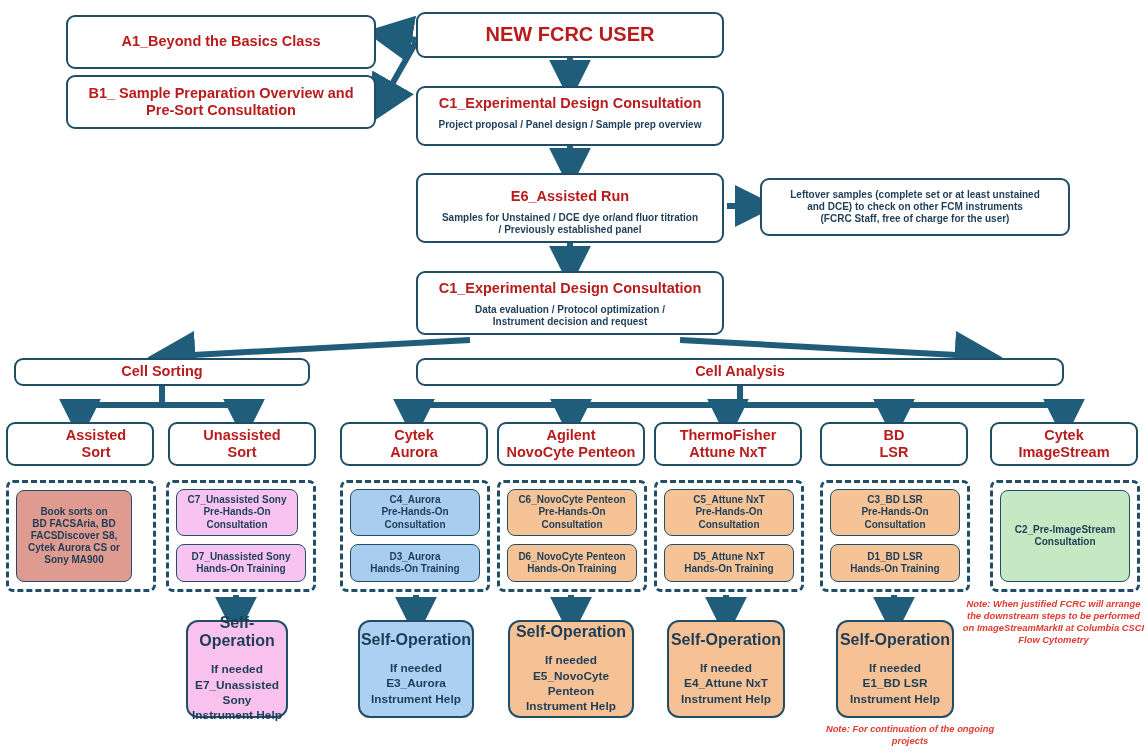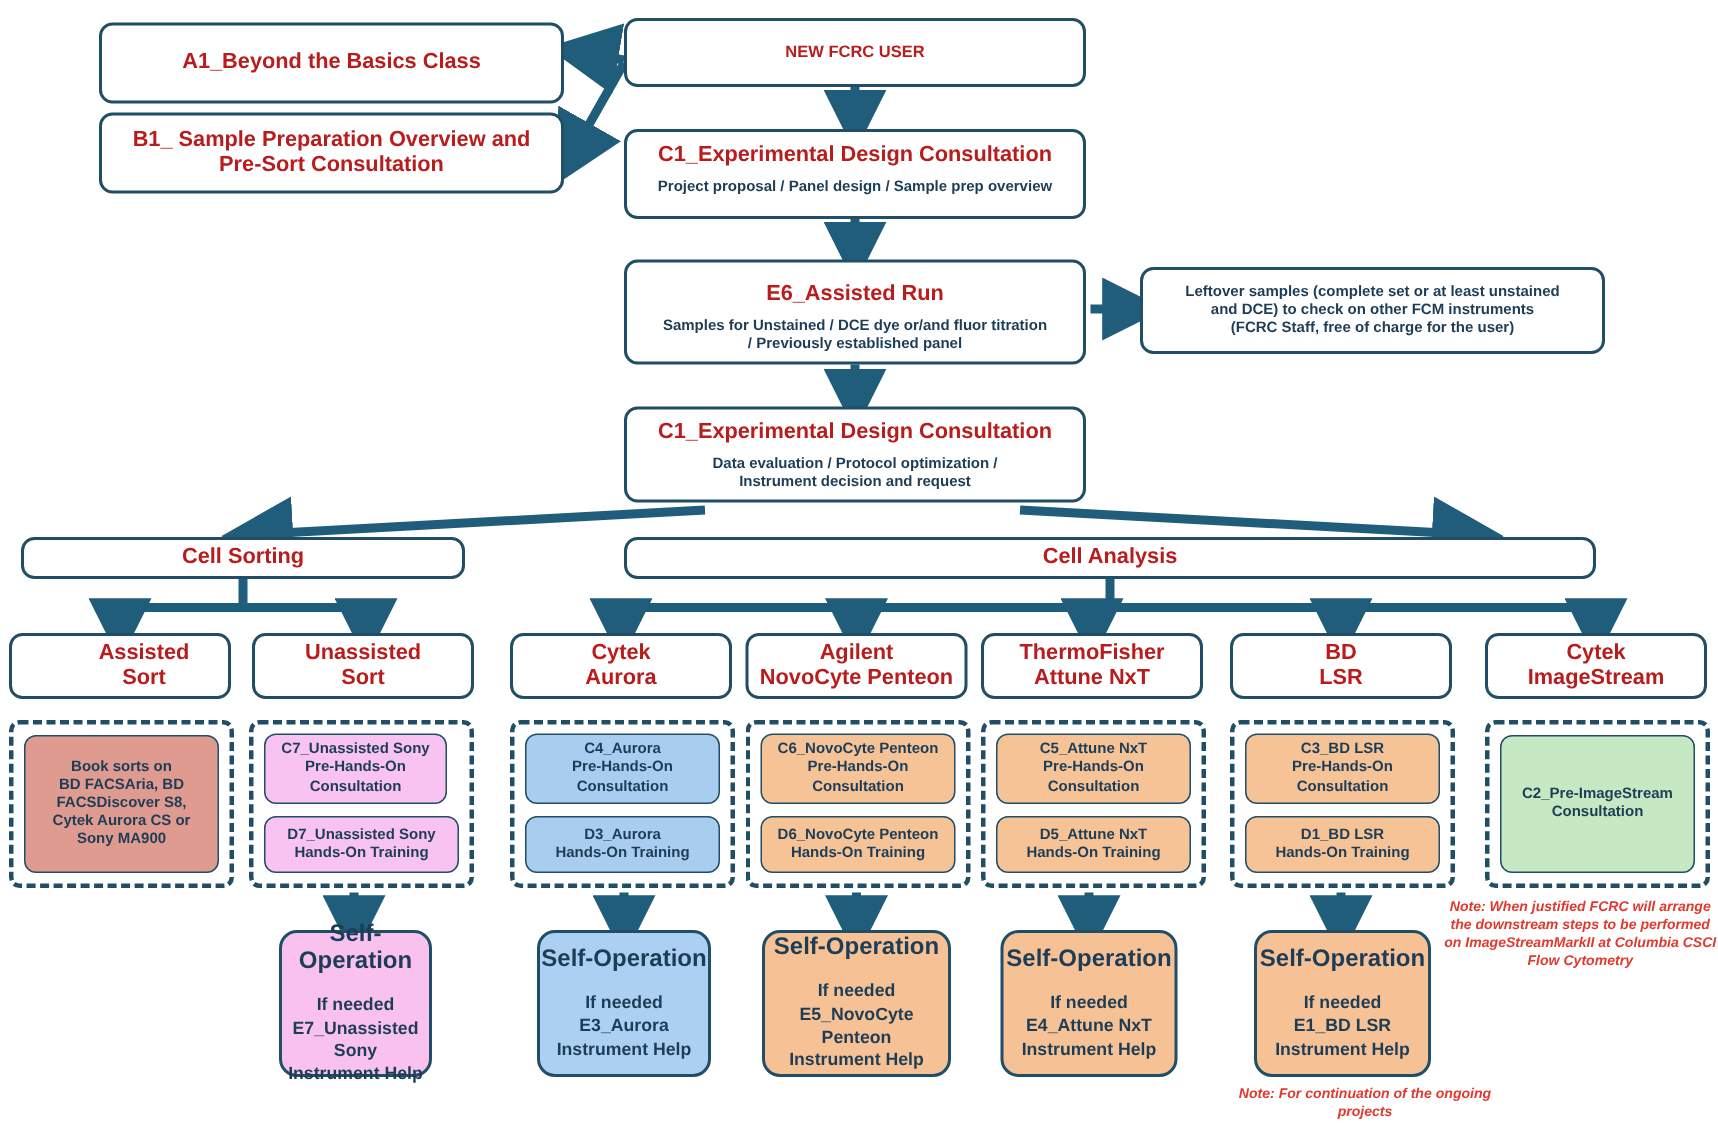--- a/index.html
+++ b/index.html
@@ -34,21 +34,21 @@
     line-height: 1.18;
   }
   .title {
     font-weight: bold;
     color: #b91c1c;
   }
   .sub {
     font-weight: bold;
     color: #1d3d57;
   }
-  .t17 { font-size: 11px; }
+  .t17 { font-size: 20px; }
   .t15 { font-size: 14.5px; }
   .t11 { font-size: 10px; }
 
   .gap6 { margin-top: 7px; }
 
   .dashgroup {
     position: absolute;
     box-sizing: border-box;
     border: 3px dashed #1f4e66;
     border-radius: 7px;
@@ -219,21 +219,21 @@
   </div>
 
   <div class="dashgroup" style="left:6px; top:480px; width:150px; height:112px;"></div>
   <div class="dashgroup" style="left:166px; top:480px; width:150px; height:112px;"></div>
   <div class="dashgroup" style="left:340px; top:480px; width:150px; height:112px;"></div>
   <div class="dashgroup" style="left:497px; top:480px; width:150px; height:112px;"></div>
   <div class="dashgroup" style="left:654px; top:480px; width:150px; height:112px;"></div>
   <div class="dashgroup" style="left:820px; top:480px; width:150px; height:112px;"></div>
   <div class="dashgroup" style="left:990px; top:480px; width:150px; height:112px;"></div>
 
-  <div class="chip t11" style="left:16px; top:490px; width:130px; height:92px; background:#e09b90;">
+  <div class="chip t11" style="left:16px; top:490px; width:116px; height:92px; background:#e09b90;">
     <div>
       <div>Book sorts on</div>
       <div>BD FACSAria, BD</div>
       <div>FACSDiscover S8,</div>
       <div>Cytek Aurora CS or</div>
       <div>Sony MA900</div>
     </div>
   </div>
 
   <div class="chip t11" style="left:176px; top:489px; width:122px; height:47px; background:#f8c3f0;">

